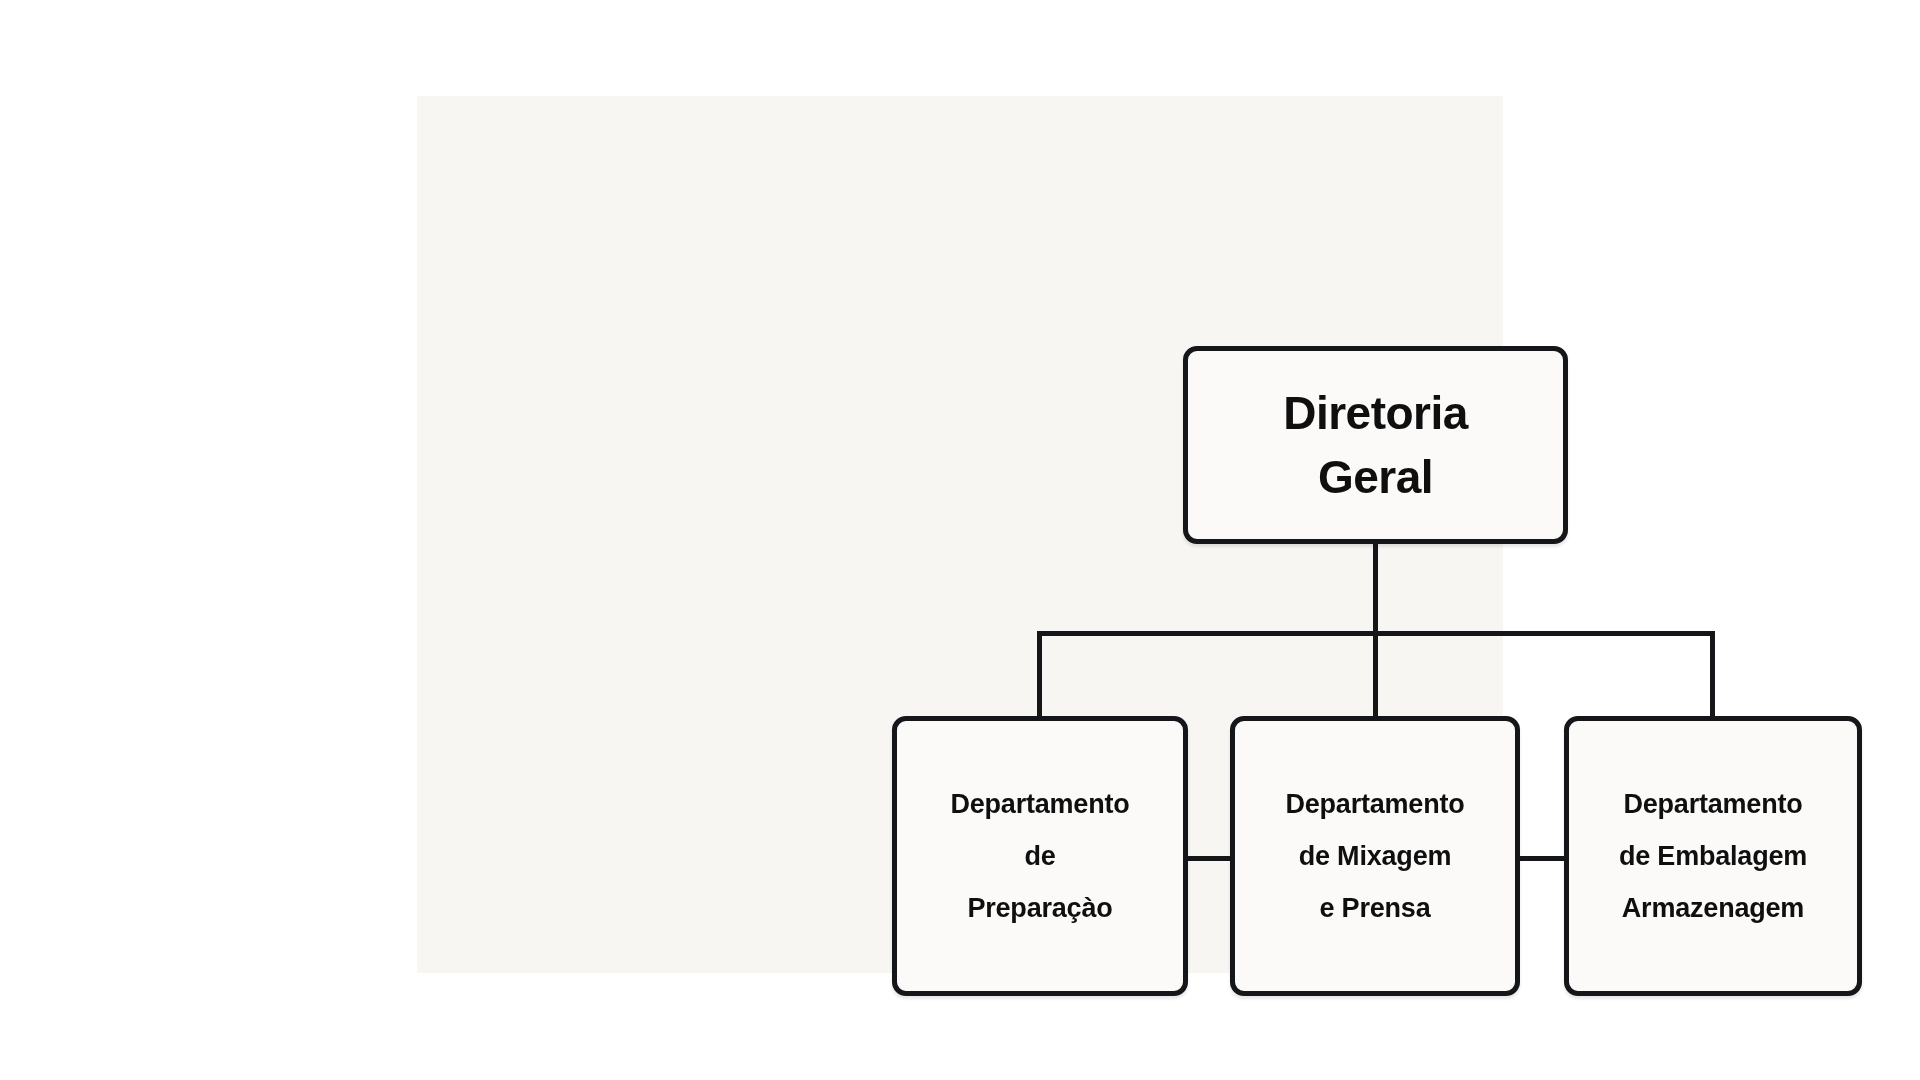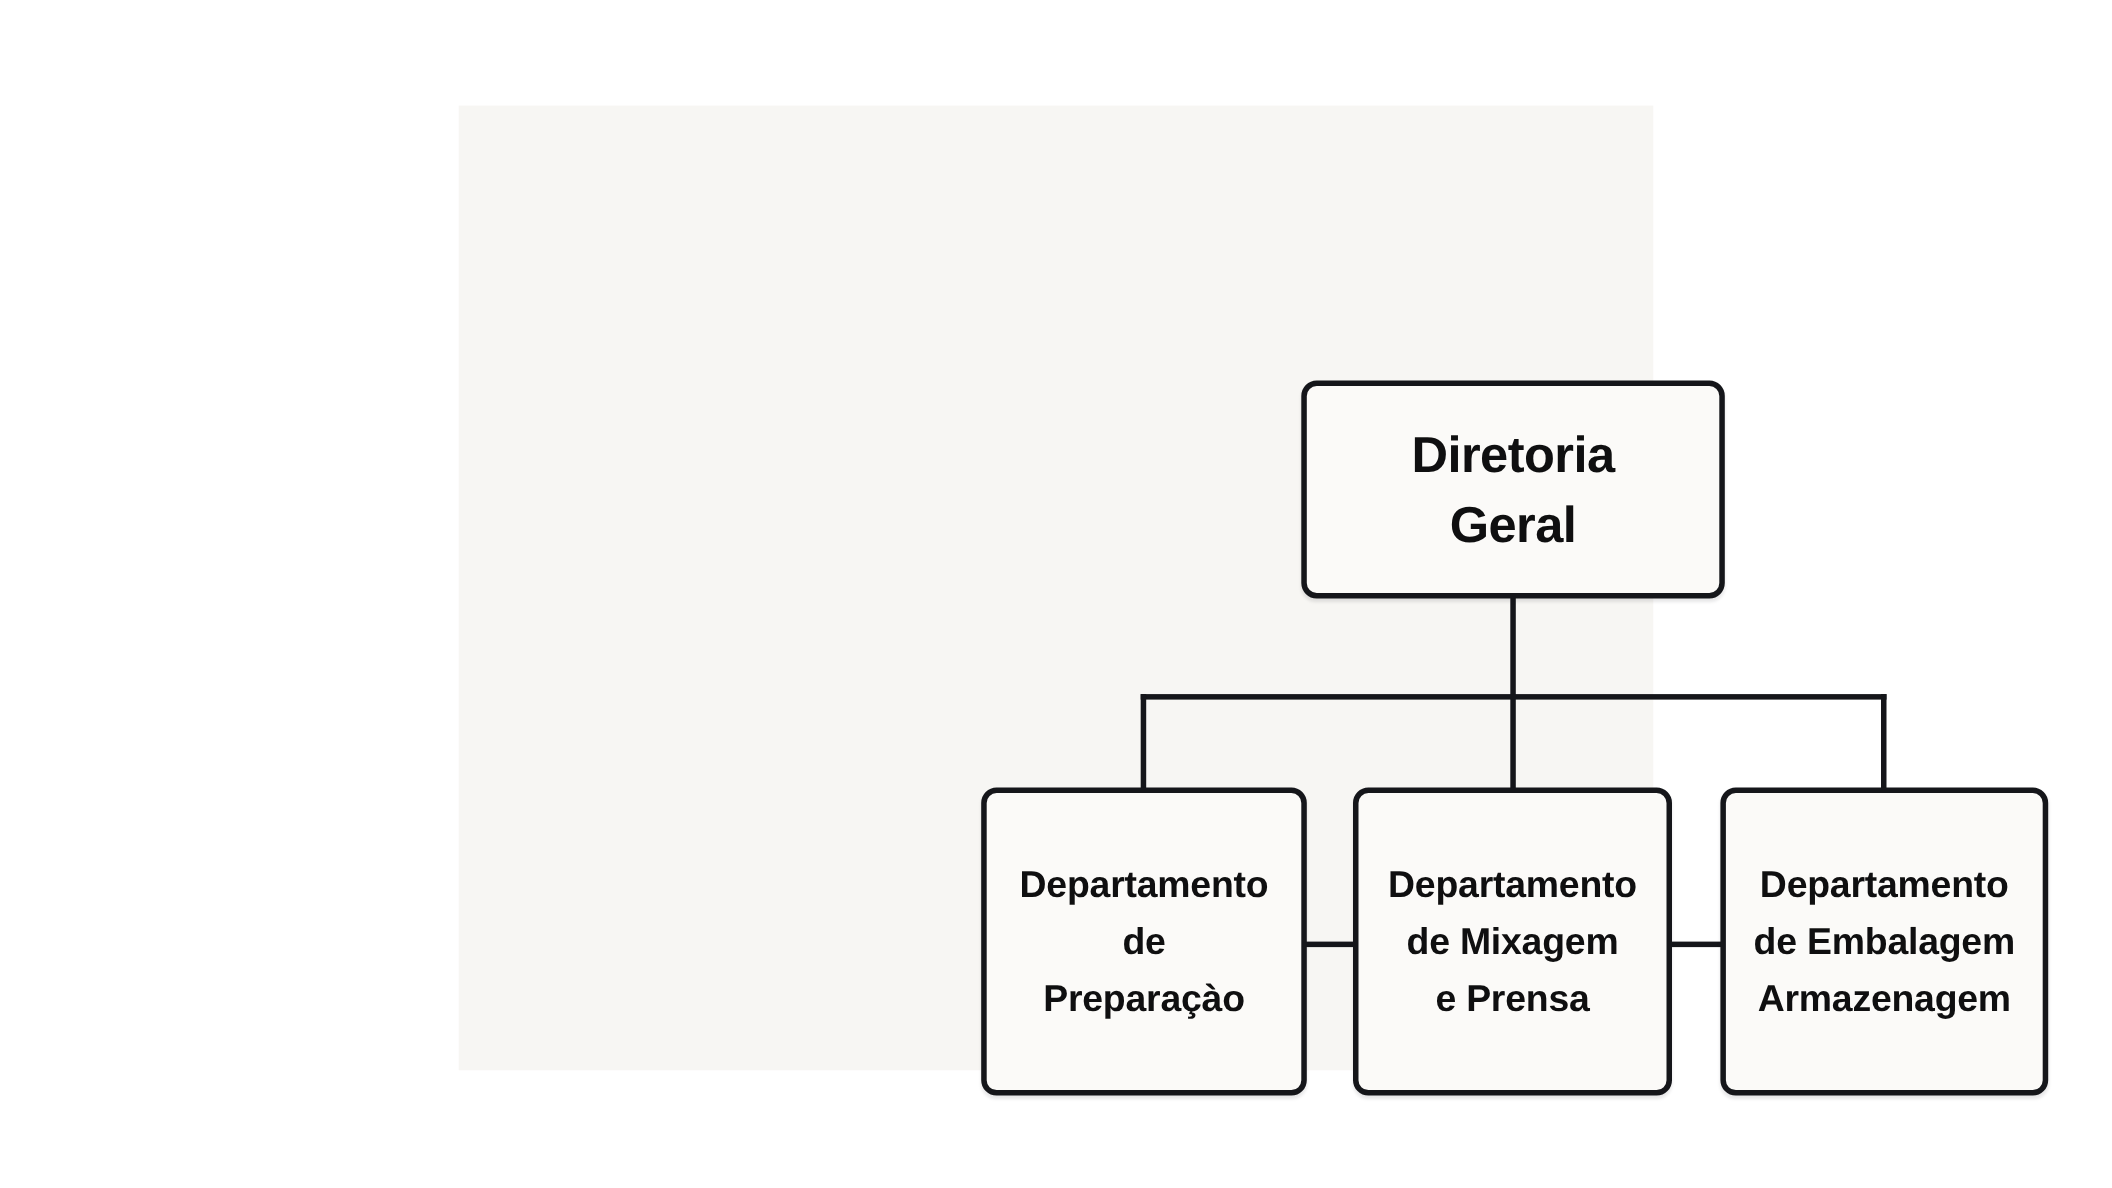--- a/index.html
+++ b/index.html
@@ -44,21 +44,21 @@
   .node-root .label {
     font-size: 46px;
     line-height: 64px;
     letter-spacing: -0.5px;
   }
   .node-child {
     top: 620px;
     height: 280px;
   }
   .node-child .label {
-    font-size: 34px;
+    font-size: 27px;
     line-height: 52px;
     letter-spacing: -0.2px;
   }
   .node-child-1 { left: 475px;  width: 296px; }
   .node-child-2 { left: 813px;  width: 290px; }
   .node-child-3 { left: 1147px; width: 298px; }
   .edge {
     position: absolute;
     background: #15161a;
     z-index: 1;

